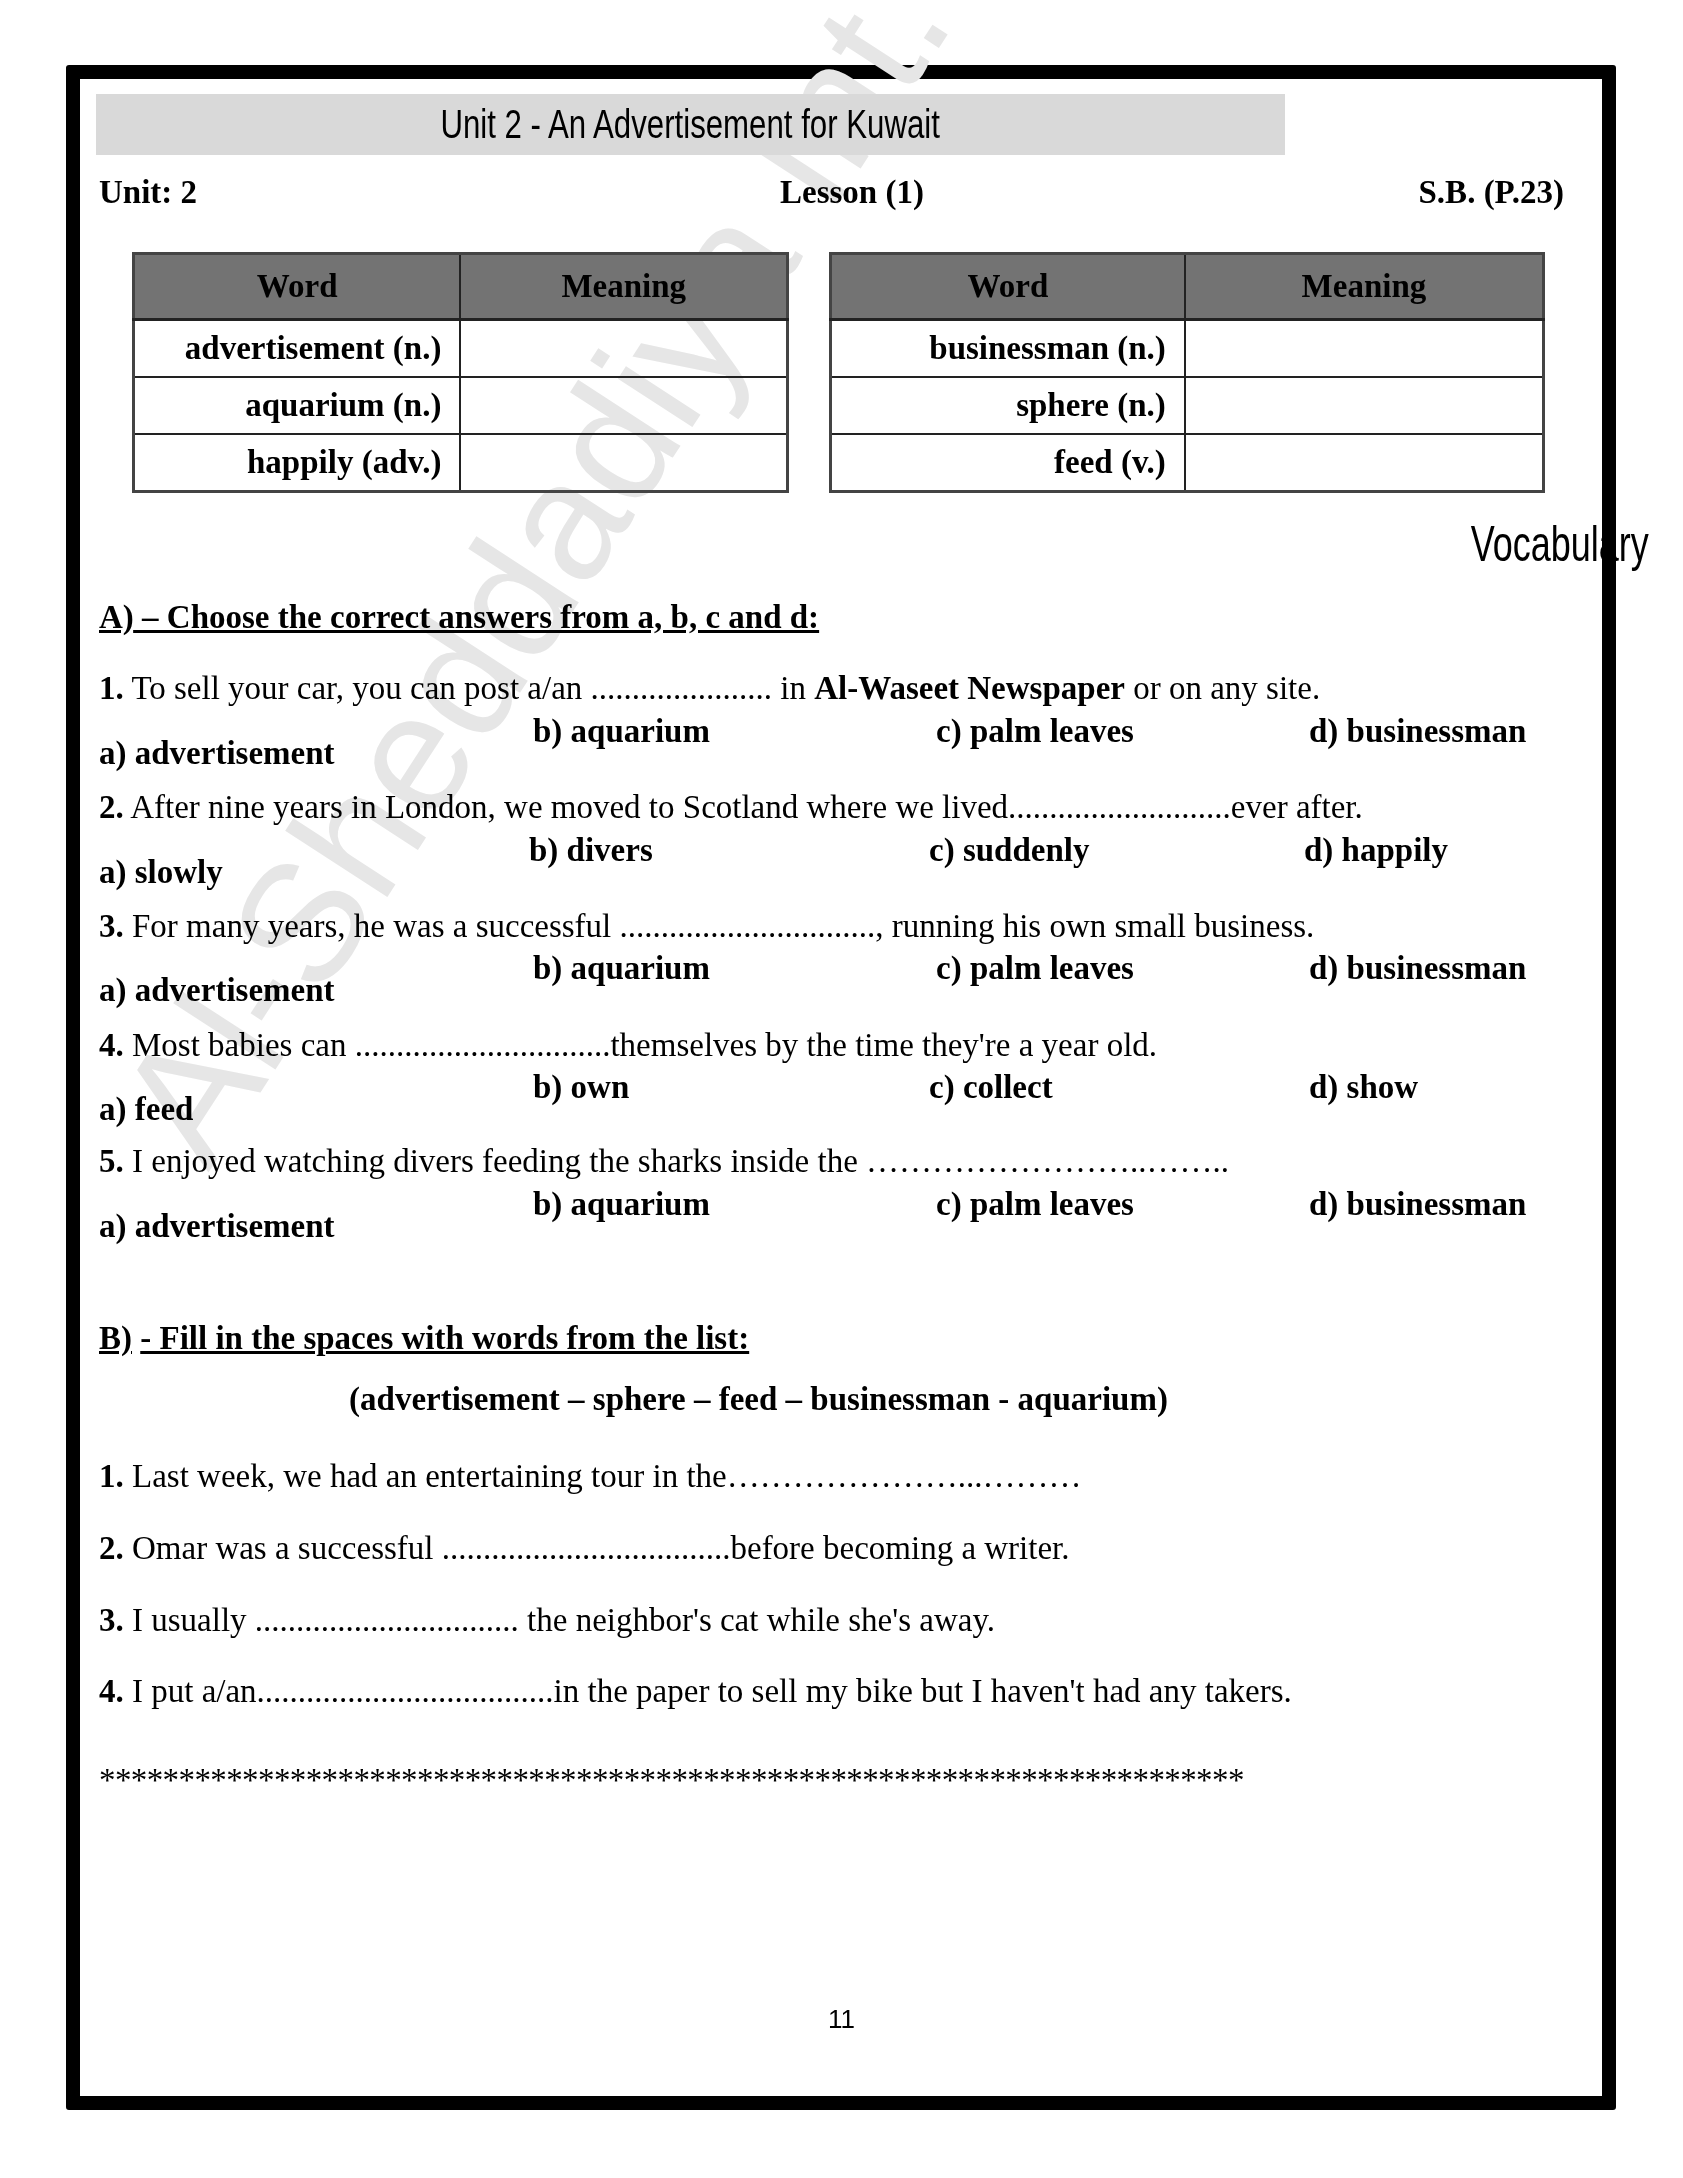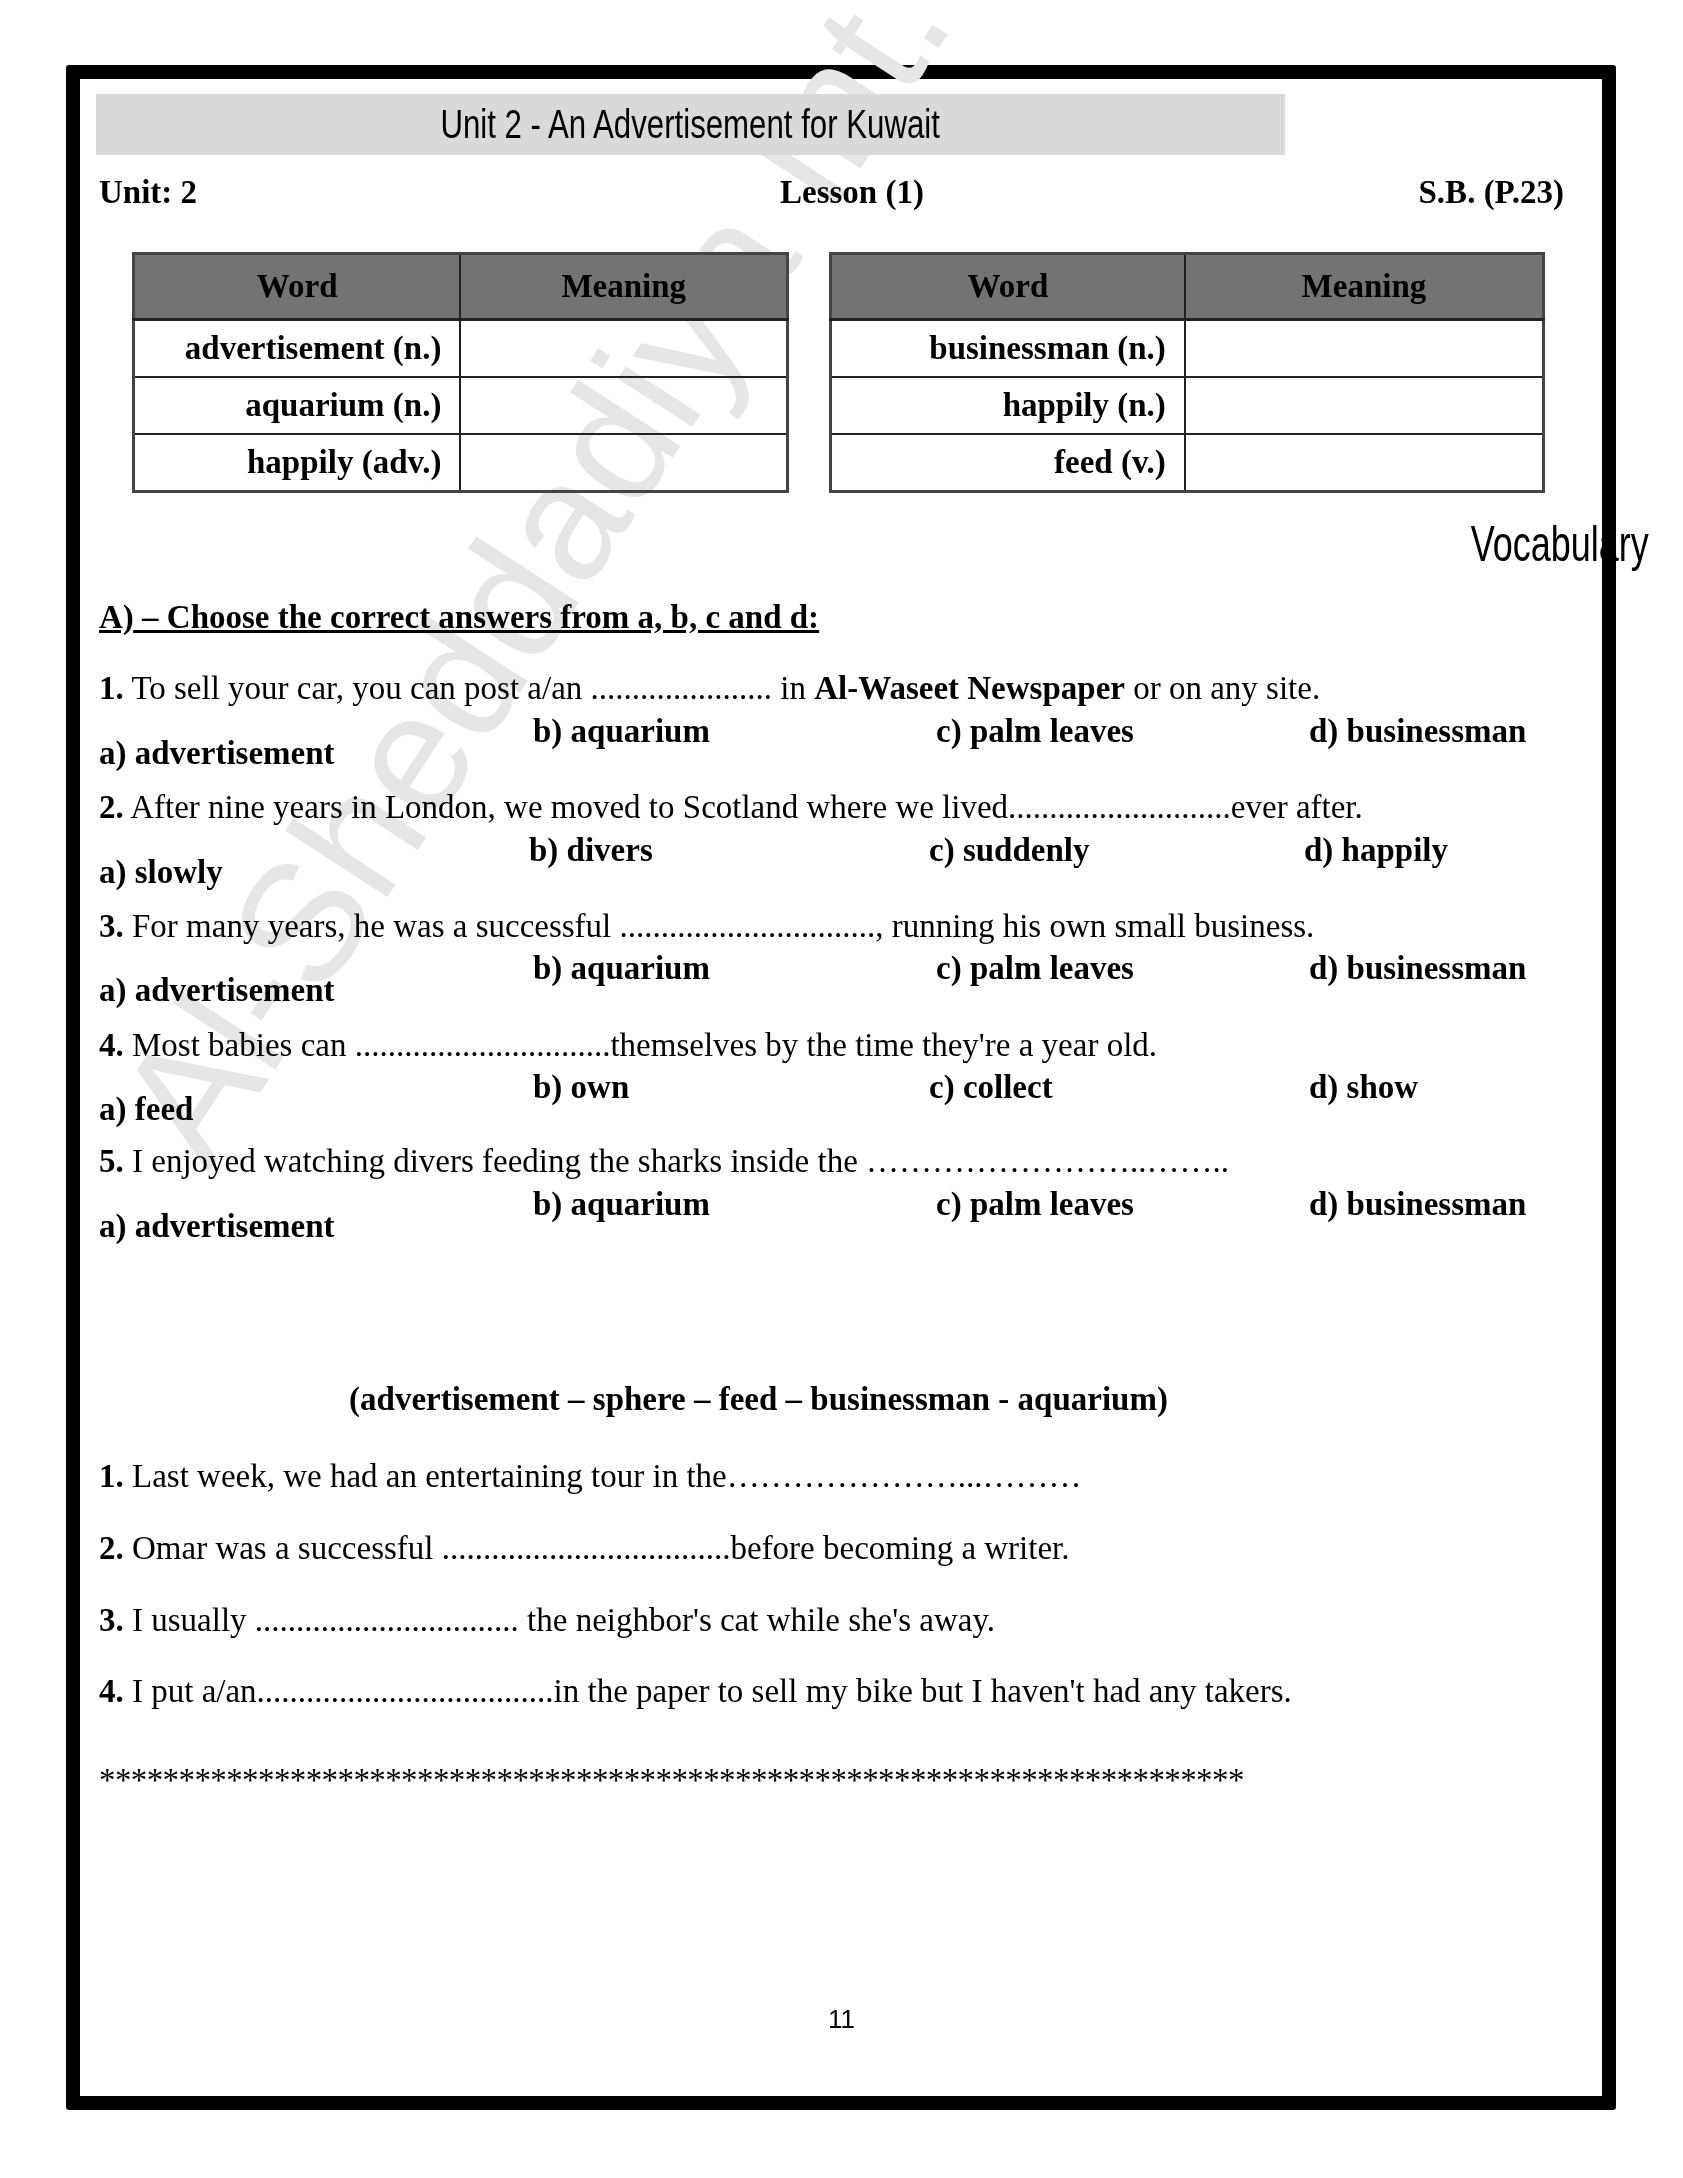--- a/index.html
+++ b/index.html
@@ -78,21 +78,21 @@
     <tbody>
         <tr>
       <th>Word</th>
       <th>Meaning</th>
     </tr>
     <tr>
       <td class="word">businessman (n.)</td>
       <td class="meaning"></td>
     </tr>
     <tr>
-      <td class="word">happily (n.)</td>
+      <td class="word">sphere (n.)</td>
       <td class="meaning"></td>
     </tr>
     <tr>
       <td class="word">feed (v.)</td>
       <td class="meaning"></td>
     </tr>
   </tbody>
     </table>
 
   <div class="vocab-heading">
@@ -146,20 +146,23 @@
   <div class="q" style="top:1143px;">
     <b>5.</b><span> I enjoyed watching divers feeding the sharks inside the ……………………..……..</span>
   </div>
   <div class="opts" style="top:1186px;">
     <span class="o-a">a) advertisement</span>
     <span class="o-b">b) aquarium</span>
     <span class="o-c">c) palm leaves</span>
     <span class="o-d">d) businessman</span>
   </div>
 
+  <div class="section-head" style="top:1320px;">
+    <span class="u">B)</span> <span class="u"> - Fill in the spaces with words from the list:</span>
+  </div>
 
   <div class="word-list">(advertisement – sphere – feed – businessman - aquarium)</div>
 
   <div class="q" style="top:1458px;">
     <b>1.</b><span> Last week, we had an entertaining tour in the…………………...………</span>
   </div>
   <div class="q" style="top:1530px;">
     <b>2.</b><span> Omar was a successful ...................................before becoming a writer.</span>
   </div>
   <div class="q" style="top:1602px;">

